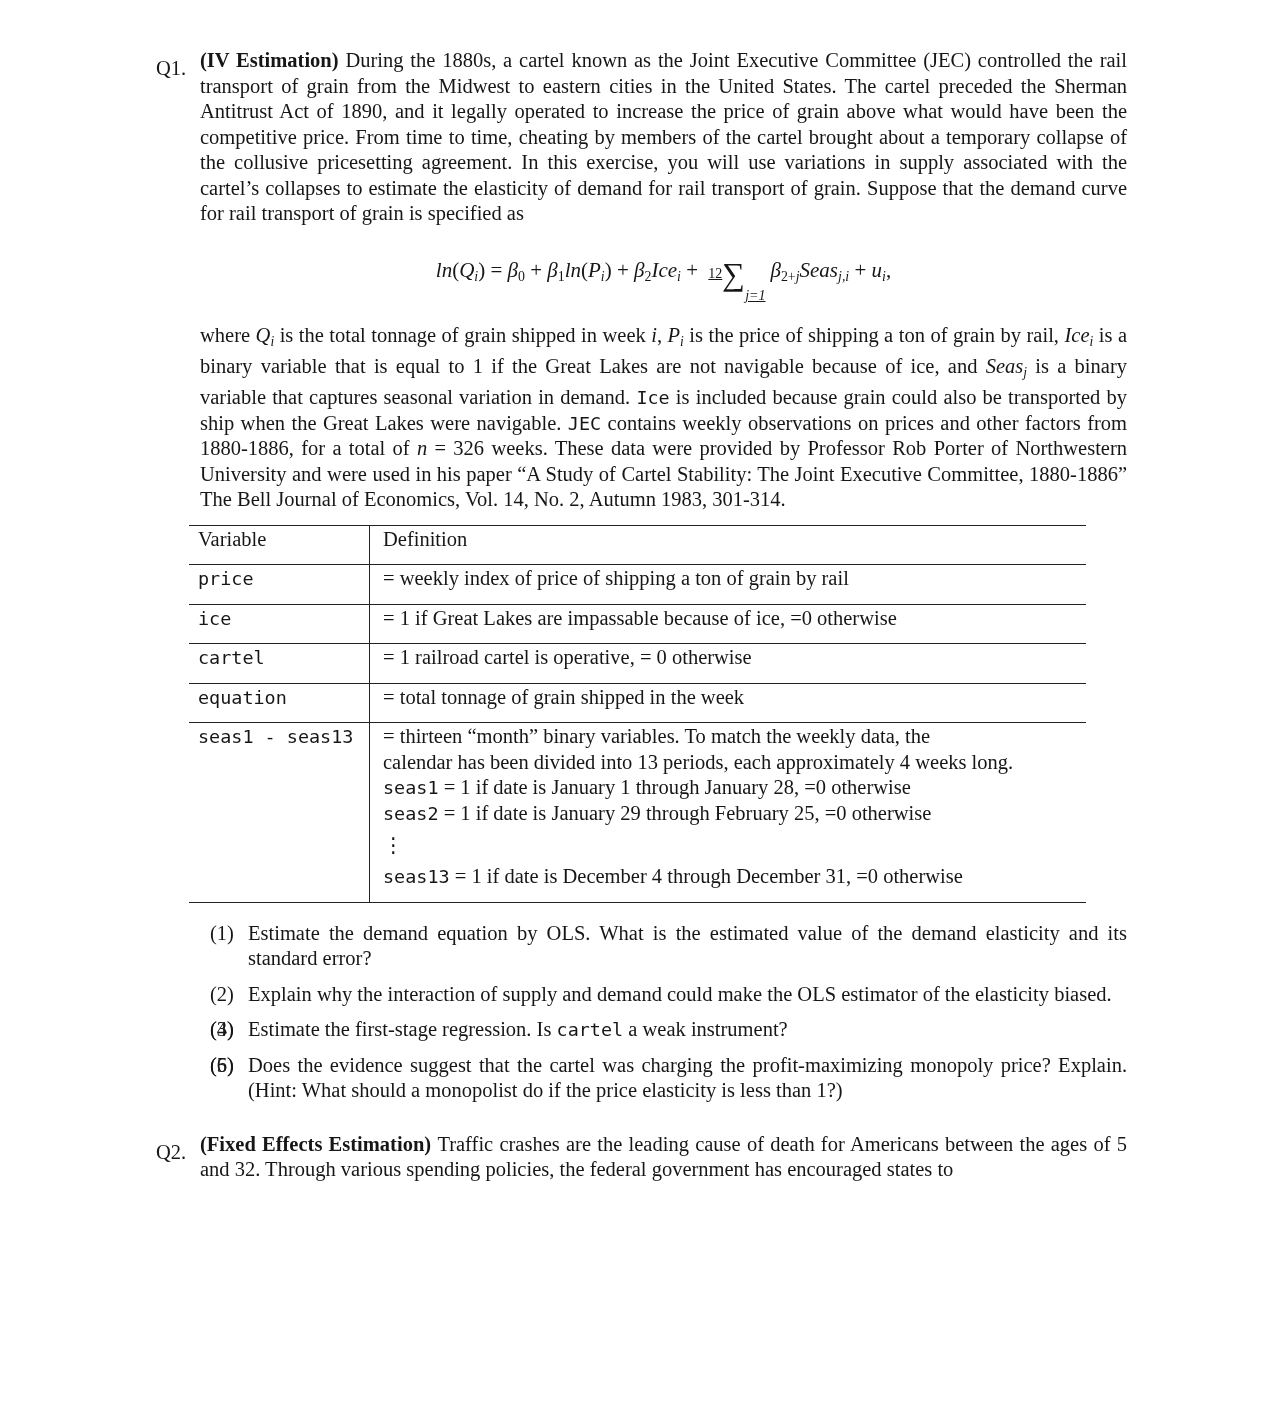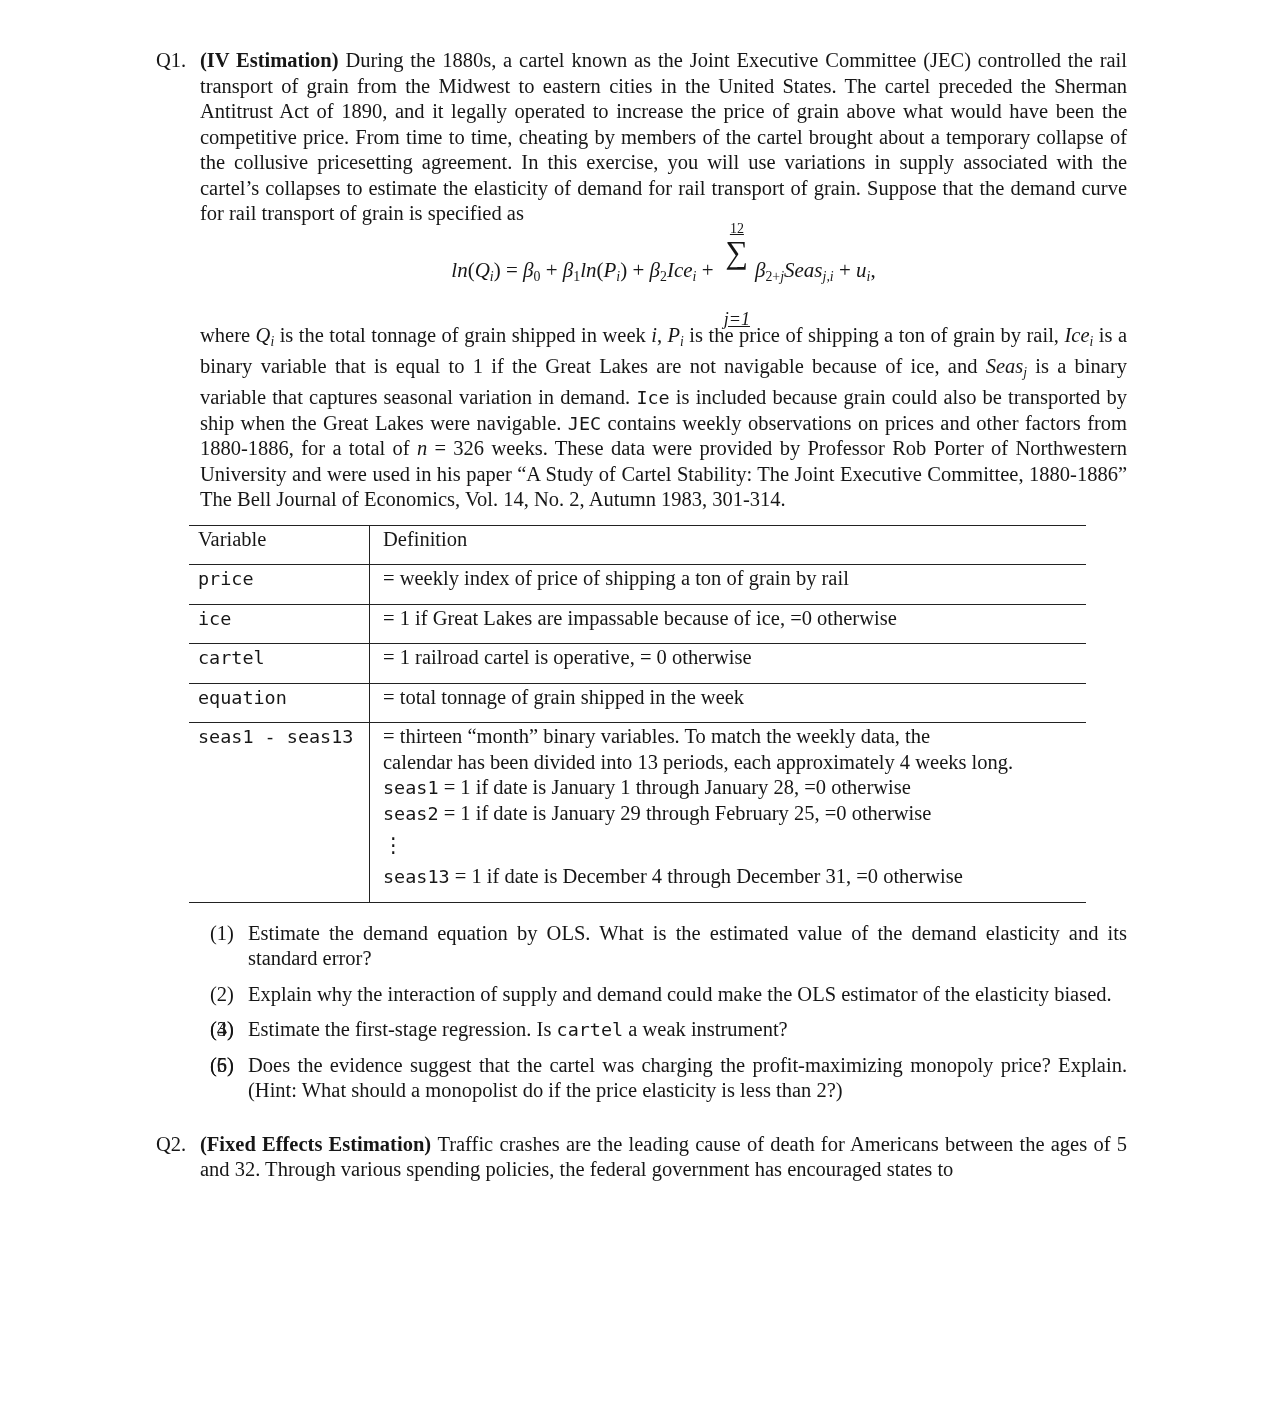--- a/index.html
+++ b/index.html
@@ -3,39 +3,39 @@
 <meta charset="utf-8">
 <style>
   html,body { margin:0; padding:0; background:#e8e8e8; }
   .page {
     position:relative; width:1275px; height:1426px; margin:0 auto;
     background:#ffffff; color:#161616; overflow:hidden;
     font-family:"Liberation Serif", serif; font-size:20.5px; line-height:25.5px;
   }
   .content { position:absolute; left:200px; top:48px; width:927px; }
   .qblock { position:relative; }
-  .qlabel { position:absolute; left:-44px; top:0; }
+  .qlabel { position:absolute; left:-44px; top:8px; }
   .para { margin:0; text-align:justify; }
 
   
   .seg-i  { font-style:italic;text-align:center; }
   .seg-b  { font-weight:bold; }
   .seg-tt { font-family:"DejaVu Sans Mono", monospace; font-size:0.90em; }
   .seg-sub { font-size:0.66em; vertical-align:-0.28em; }
   .seg-vd { line-height:38px; }
 
   
   .equation {
     display:flex; justify-content:center; align-items:center;
     margin:4px 0 6px; height:86px; font-size:21px; white-space:pre;
   }
-  .sum { display:inline-flex; flex-direction:column; align-items:center; margin:0 5px; line-height:1;text-decoration:underline; }
+  .sum { display:inline-flex; flex-direction:row; align-items:center; margin:0 5px; line-height:1;text-decoration:underline; }
   .sum-upper { font-size:14px; line-height:15px; }
   .sum-sigma { font-size:32px; line-height:32px; }
-  .sum-lower { font-size:18px; line-height:15px; font-style:italic;margin-top:44px; }
+  .sum-lower { font-size:14px; line-height:15px; font-style:italic;margin-top:44px; }
 
   
   .vartable {
     border-collapse:collapse; table-layout:fixed;
     margin:12px 0 0 -11px; width:897px;
     border-top:1.6px solid #222;
   }
   .vartable th, .vartable td {
     border-bottom:1.6px solid #222;
     padding:1px 8px 12px 13px; vertical-align:top; text-align:left; font-weight:normal;
@@ -118,21 +118,21 @@
         </li>
         <li>
           <span class="item-num">(4)</span>
           <span><span>Estimate the first-stage regression. Is </span><span class="seg-tt">cartel</span><span> a weak instrument?</span></span>
         </li>
         <li>
           <span class="item-num">(5)</span>
         </li>
         <li>
           <span class="item-num">(6)</span>
-          <span><span>Does the evidence suggest that the cartel was charging the profit-maximizing monopoly price? Explain. (Hint: What should a monopolist do if the price elasticity is less than 2?)</span></span>
+          <span><span>Does the evidence suggest that the cartel was charging the profit-maximizing monopoly price? Explain. (Hint: What should a monopolist do if the price elasticity is less than 1?)</span></span>
         </li>
       </ol>
     </section>
 
     <section class="qblock q2block">
       <span class="qlabel">Q2.</span>
       <p class="para"><span class="seg-b">(Fixed Effects Estimation) </span><span>Traffic crashes are the leading cause of death for Americans between the ages of 5 and 32. Through various spending policies, the federal government has encouraged states to</span></p>
     </section>
 
   </div>

